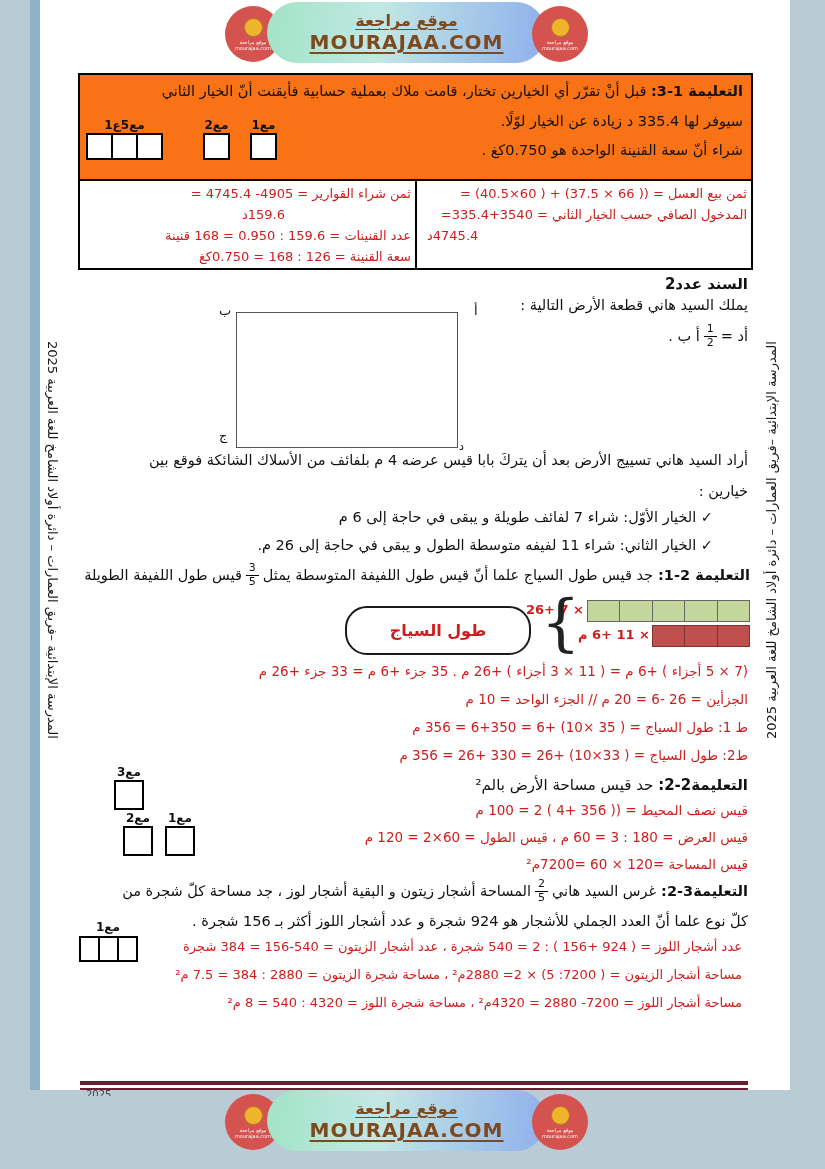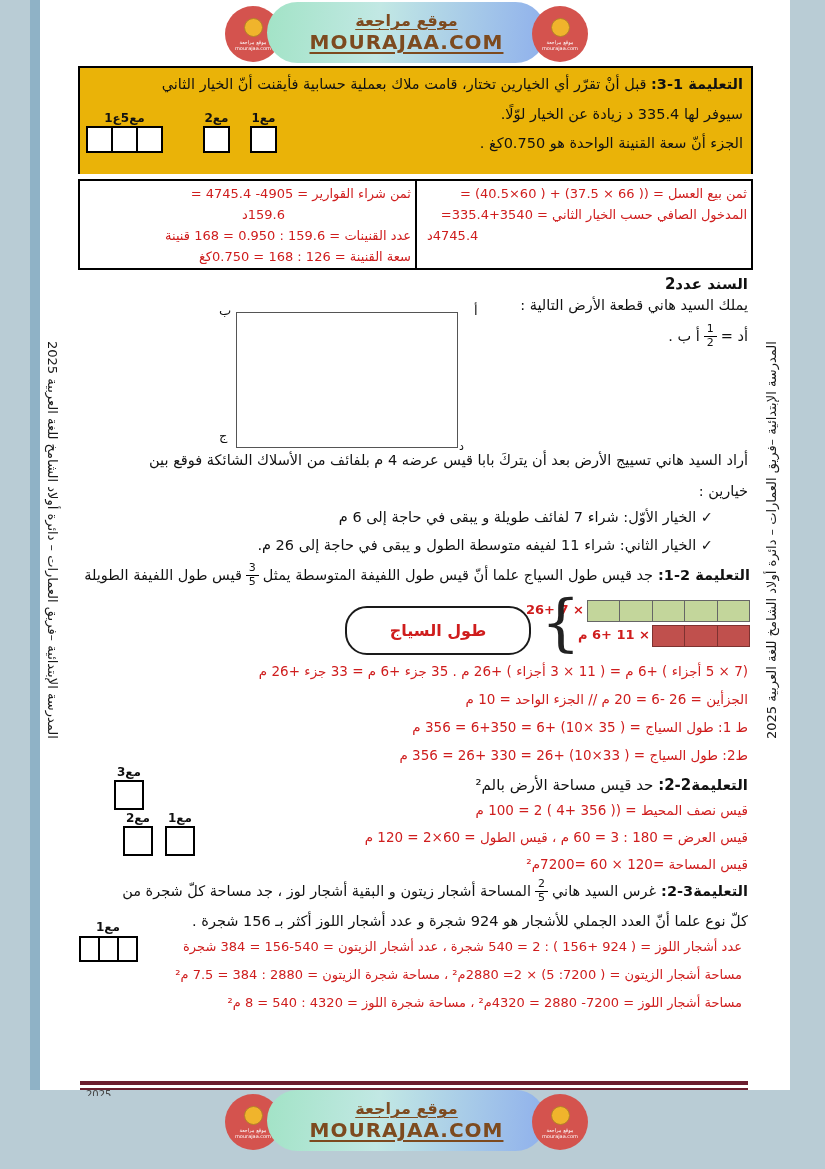--- a/index.html
+++ b/index.html
@@ -16,21 +16,21 @@
   .banner{position:absolute;width:364px;height:64px;}
   .logo{position:absolute;width:56px;height:56px;border-radius:50%;background:#d4534e;display:flex;flex-direction:column;align-items:center;justify-content:center;}
   .logo .dot{width:17px;height:17px;border-radius:50%;background:#f0b42c;margin-bottom:2px;border:1px solid #b3812a;}
   .logo .cap{font-size:5px;color:#ffffff;line-height:1.2;text-align:center;}
   .pill{position:absolute;left:43px;top:0;width:279px;height:61px;border-radius:32px;
         background:linear-gradient(95deg,#a2e3c6 0%,#c2e8e4 40%,#8fb0ec 100%);
         display:flex;flex-direction:column;align-items:center;justify-content:center;}
   .pill .ar{font-weight:bold;color:#7d4a1f;font-size:16px;text-decoration:underline;text-underline-offset:3px;}
   .pill .dom{font-weight:bold;color:#7d4a1f;font-size:20px;letter-spacing:1px;text-decoration:underline;text-underline-offset:3px;}
   
-  .box-q{position:absolute;left:78px;top:66px;width:671px;height:106px;border:2px solid #000;border-bottom:none;background:#eab308;}
+  .box-q{position:absolute;left:78px;top:73px;width:671px;height:106px;border:2px solid #000;border-bottom:none;background:#f97316;}
   .box-a{position:absolute;left:78px;top:179px;width:671px;height:87px;border:2px solid #000;background:#fff;}
   .box-a .divider{position:absolute;left:335px;top:0;bottom:0;border-left:2px solid #000;}
   .col{position:absolute;top:2px;font-size:13px;line-height:21px;color:#cf1d1d;}
   .col div{direction:rtl;unicode-bidi:plaintext;text-align:right;white-space:nowrap;}
   .col-r{right:4px;width:328px;}
   .col-l{left:4px;width:327px;}
   .col .shift-left{text-align:left;}
   
   .mark{position:absolute;display:flex;flex-direction:column;align-items:center;}
   .mark .mlabel{font-size:12px;font-weight:bold;color:#111;line-height:13px;margin-bottom:1px;}
@@ -91,21 +91,21 @@
       <div class="cap">mourajaa.com</div>
     </div>
   </div>
 
   <div class="box-q">
     <div class="rtl body-txt abs" style="right:8px;top:8px;">
       <b>التعليمة 1-3:</b>
       <span>قبل أنْ تقرّر أي الخيارين تختار، قامت ملاك بعملية حسابية فأيقنت أنّ الخيار الثاني</span>
     </div>
     <div class="rtl body-txt abs" style="right:8px;top:38px;">سيوفر لها 335.4 د زيادة عن الخيار لوّلًا.</div>
-    <div class="rtl body-txt abs" style="right:8px;top:67px;">الجزء أنّ سعة القنينة الواحدة هو 0.750كغ .</div>
+    <div class="rtl body-txt abs" style="right:8px;top:67px;">شراء أنّ سعة القنينة الواحدة هو 0.750كغ .</div>
 
     <div class="mark" style="left:170px;top:44px;">
       <div class="mlabel">مع1</div>
       <div class="cells">
           <span class="cell"></span>
         </div>
     </div>
     <div class="mark" style="left:123px;top:44px;">
       <div class="mlabel">مع2</div>
       <div class="cells">

